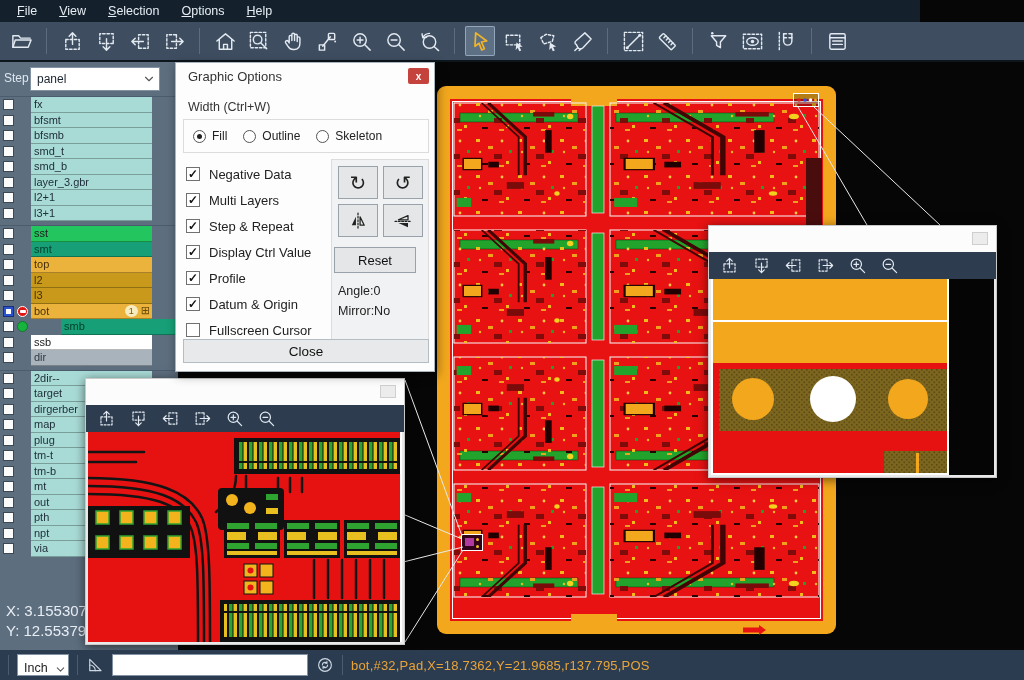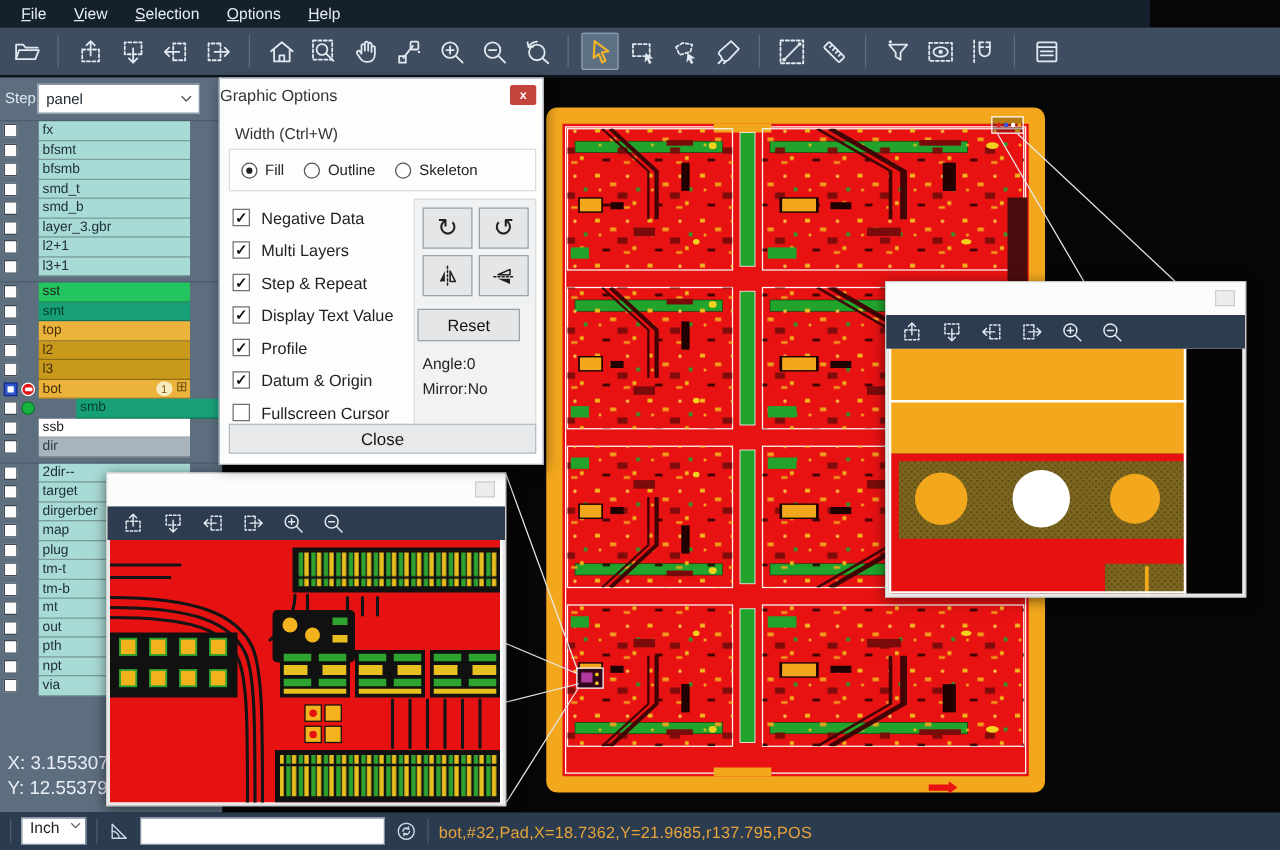--- a/index.html
+++ b/index.html
@@ -67,21 +67,21 @@
     padding-left:8px;gap:8px}
   .magtools .tb{width:24px;height:22px}
   .magtools .ic{width:19px;height:19px}
   .magcontent{position:relative;border:2px solid #e9e9e9;border-top:none;font-size:0}
   #magleft{left:85px;top:378px;width:320px;height:267px}
   #magright{left:708px;top:225px;width:289px;height:253px}
 
   
   .dlg{position:absolute;left:175px;top:62px;width:260px;height:310px;background:#fdfdfd;
     border:1px solid #aab4bd;z-index:30;box-shadow:2px 3px 10px rgba(0,0,0,.45)}
-  .dtitle{height:27px;display:flex;align-items:center;padding-left:0;font-size:13px;color:#333}
+  .dtitle{height:27px;display:flex;align-items:center;padding-left:12px;font-size:13px;color:#333}
   .dclose{position:absolute;right:5px;top:5px;width:21px;height:16px;background:#c5433d;
     color:#fff;font-size:10px;font-weight:bold;display:flex;align-items:center;
     justify-content:center;border-radius:2px}
   .dwidth{position:absolute;left:12px;top:37px;font-size:12.5px;color:#333}
   .rgroup{position:absolute;left:7px;top:56px;width:246px;height:34px;border:1px solid #dcdcdc;
     display:flex;align-items:center;padding:0 9px;gap:16px}
   .ropt{display:flex;align-items:flex-end;gap:6px;font-size:12px;color:#222}
   .rad{width:13px;height:13px;border:1px solid #555;border-radius:50%;background:#fff;
     position:relative;flex:0 0 auto}
   .rad.sel:after{content:"";position:absolute;left:3px;top:3px;right:3px;bottom:3px;
@@ -101,21 +101,21 @@
   .xinfo{padding:4px 6px;font-size:12.5px;color:#222;line-height:20px}
   .dclosebtn{position:absolute;left:7px;bottom:8px;width:246px;height:24px;background:#e7e9ea;
     border:1px solid #b4bcc4;display:flex;align-items:center;justify-content:center;
     font-size:13.5px;color:#111}
 
   
   .bottombar{position:absolute;left:0;top:650px;width:1024px;height:30px;background:#2c3c50;
     display:flex;align-items:center;padding-left:8px;gap:8px;z-index:40}
   .bsep{width:1px;height:20px;background:#4c5c70;flex:0 0 auto}
   .unitcombo{width:52px;height:22px;background:#fff;border:1px solid #8292a2;display:flex;
-    align-items:flex-start;padding-left:6px;font-size:12.5px;color:#222;flex:0 0 auto}
+    align-items:flex-end;padding-left:6px;font-size:12.5px;color:#222;flex:0 0 auto}
   .unitcombo .chev{margin-left:auto;width:16px;display:flex;justify-content:center;color:#555}
   .unitcombo .chev .ic{width:11px;height:11px}
   .bicon{color:#cfd9e4;display:flex;align-items:center}
   .bicon .ic{width:18px;height:18px}
   .cmdinput{width:196px;height:22px;background:#fff;border:1px solid #8292a2;font-size:12px;
     padding:0 4px;outline:none;font-family:"Liberation Sans",sans-serif}
   .selinfo{font-size:13px;color:#e8a43a;letter-spacing:.2px;white-space:nowrap}
 </style>
 </head>
 <body>
@@ -919,21 +919,21 @@
         <div class="copt">
           <span class="dchk on">✓</span>
           <span>Multi Layers</span>
         </div>
         <div class="copt">
           <span class="dchk on">✓</span>
           <span>Step &amp; Repeat</span>
         </div>
         <div class="copt">
           <span class="dchk on">✓</span>
-          <span>Display Text Value</span>
+          <span>Display Ctrl Value</span>
         </div>
         <div class="copt">
           <span class="dchk on">✓</span>
           <span>Profile</span>
         </div>
         <div class="copt">
           <span class="dchk on">✓</span>
           <span>Datum &amp; Origin</span>
         </div>
         <div class="copt">

